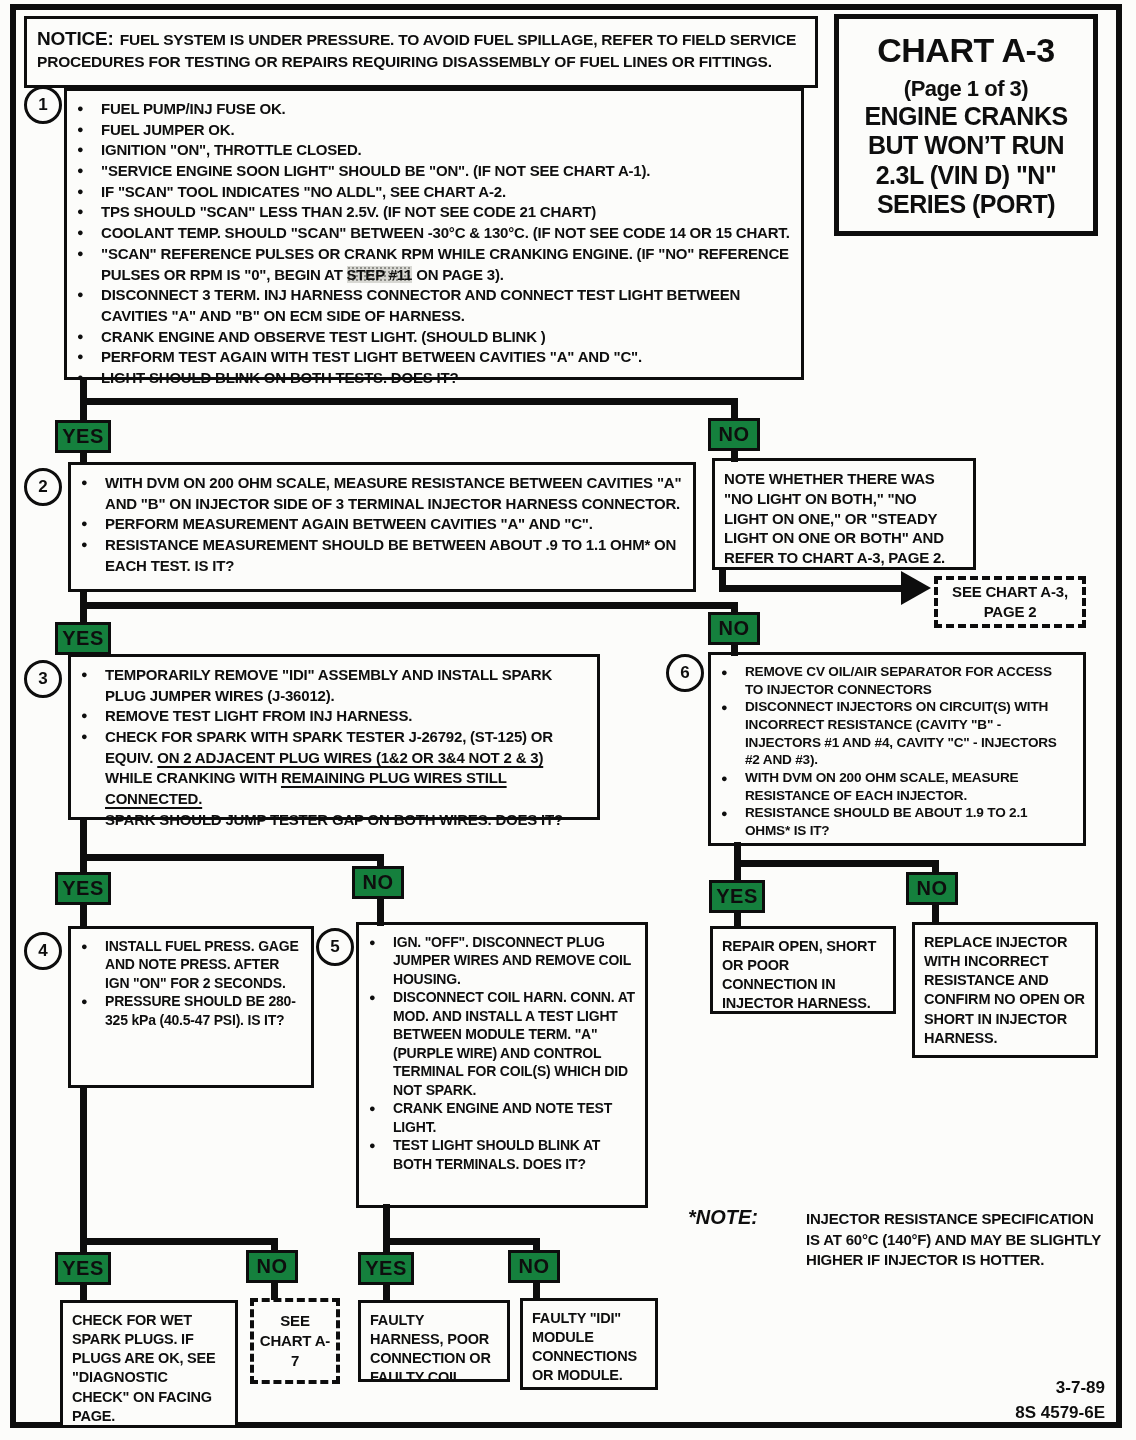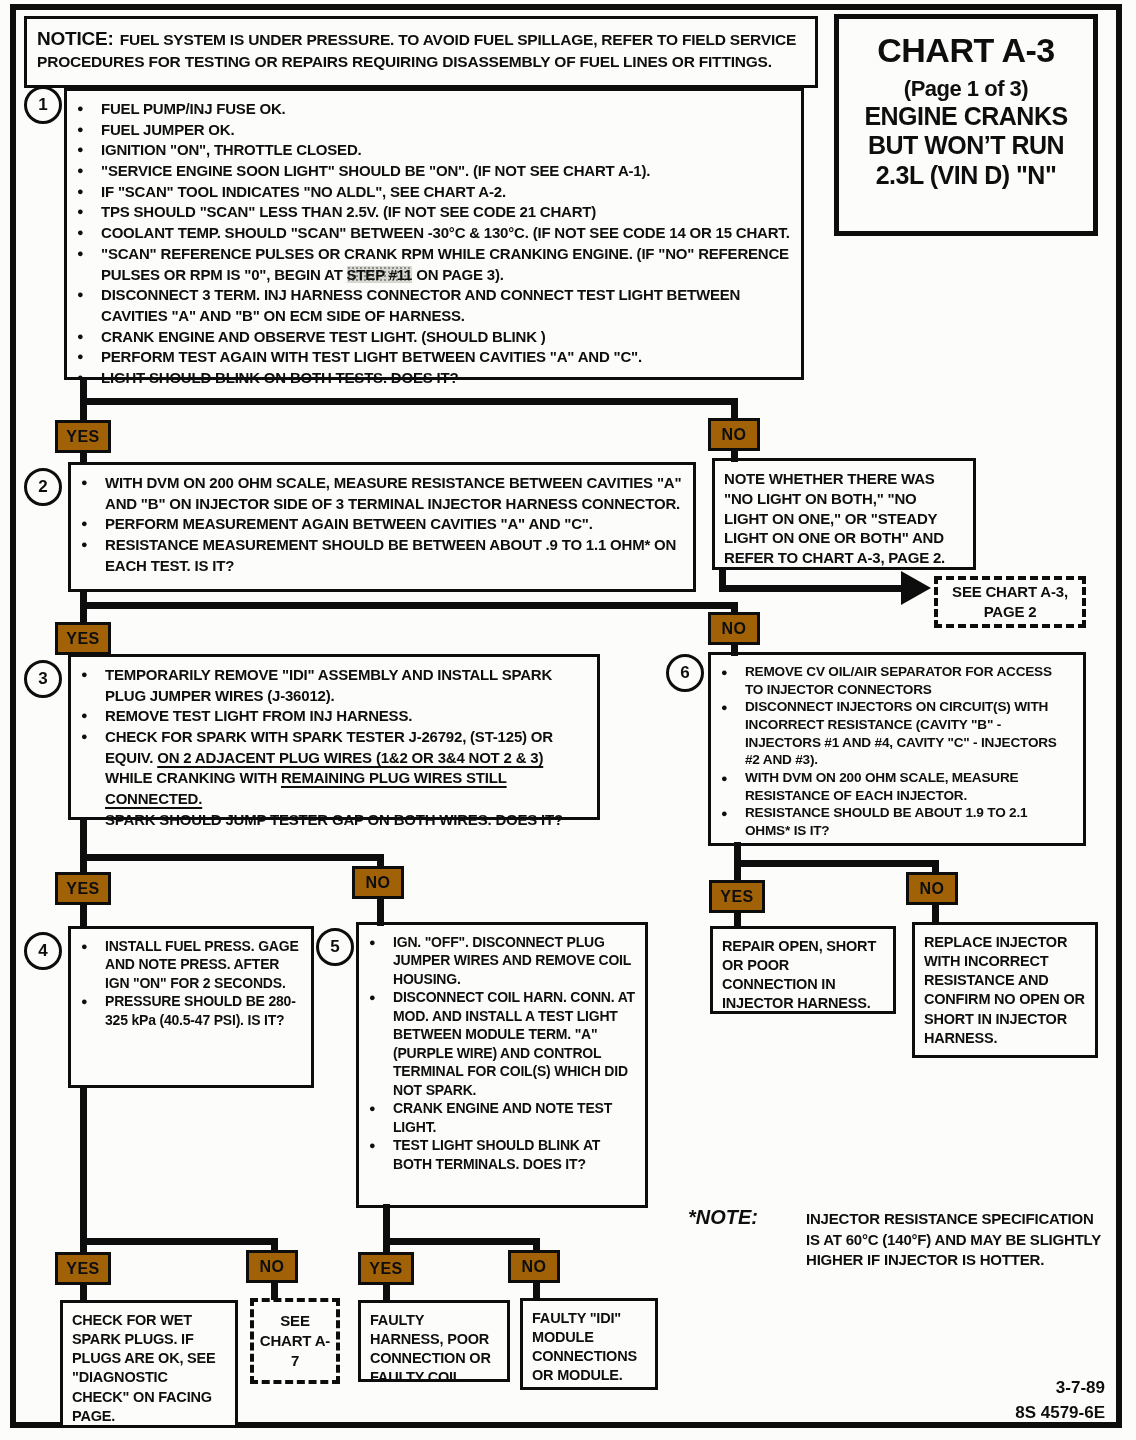--- a/index.html
+++ b/index.html
@@ -21,22 +21,22 @@
   .dot{width:11px;flex:0 0 11px;font-size:11px;padding-top:2px;}
   .btxt{flex:1;letter-spacing:-0.2px;}
   .fs15{font-size:15px;line-height:1.38;}
   .fs14{font-size:14px;line-height:1.32;}
   .fs135{font-size:13.6px;line-height:1.3;}
   .useg{text-decoration:underline;text-decoration-thickness:2px;text-underline-offset:2.5px;}
   .hlseg,.stipple{background-color:#d8d8d3;background-image:radial-gradient(#8e8e88 1px,transparent 1.3px);background-size:4px 4px;}
   .circle{position:absolute;width:38px;height:38px;border:3px solid #0d0d0d;border-radius:50%;
          box-sizing:border-box;background:#fcfcfa;display:flex;align-items:center;justify-content:center;
          font-size:17px;z-index:4;}
-  .decision{position:absolute;border:3px solid #0d0d0d;box-sizing:border-box;background:#a16207;
-         display:flex;align-items:center;justify-content:center;font-size:16px;letter-spacing:.5px;
+  .decision{position:absolute;border:3px solid #0d0d0d;box-sizing:border-box;background:#15803d;
+         display:flex;align-items:center;justify-content:center;font-size:20px;letter-spacing:.5px;
          width:56px;height:33px;z-index:3;}
   .term{position:absolute;border:3px solid #0d0d0d;box-sizing:border-box;background:#fcfcfa;
          padding:8px 9px;font-size:14.5px;line-height:1.32;letter-spacing:-0.2px;}
   .dashed{border:4px dashed #0d0d0d;display:flex;align-items:center;justify-content:center;
          text-align:center;padding:4px;}
   .ln{position:absolute;background:#0d0d0d;z-index:1;}
   .arrowhead{position:absolute;width:0;height:0;border-top:17px solid transparent;
          border-bottom:17px solid transparent;border-left:30px solid #0d0d0d;z-index:2;}
   .footnote-label{position:absolute;left:688px;top:1206px;font-size:20px;font-weight:800;font-style:italic;}
   .footnote-text{position:absolute;left:806px;top:1209px;width:296px;font-size:15px;line-height:1.38;letter-spacing:-0.2px;}
@@ -51,20 +51,21 @@
   <div class="notice">
     <span class="notice-label">NOTICE:</span><span>FUEL SYSTEM IS UNDER PRESSURE.  TO AVOID FUEL SPILLAGE, REFER TO FIELD SERVICE PROCEDURES FOR TESTING OR REPAIRS REQUIRING DISASSEMBLY OF FUEL LINES OR FITTINGS.</span>
   </div>
 
   <div class="title-box">
     <div class="t1">CHART A-3</div>
     <div class="t2">(Page 1 of 3)</div>
     <div class="t3">ENGINE CRANKS</div>
     <div class="t3">BUT WON’T RUN</div>
     <div class="t3">2.3L  (VIN D)  "N"</div>
+    <div class="t3">SERIES (PORT)</div>
   </div>
 
   <div class="step fs15" style="left:64px;top:88px;width:740px;height:292px;">
       <div>
         <div class="bullet-row">
           <span class="dot">●</span>
           <div class="btxt"><span>FUEL PUMP/INJ FUSE OK.</span></div>
         </div>
         <div class="bullet-row">
           <span class="dot">●</span>

